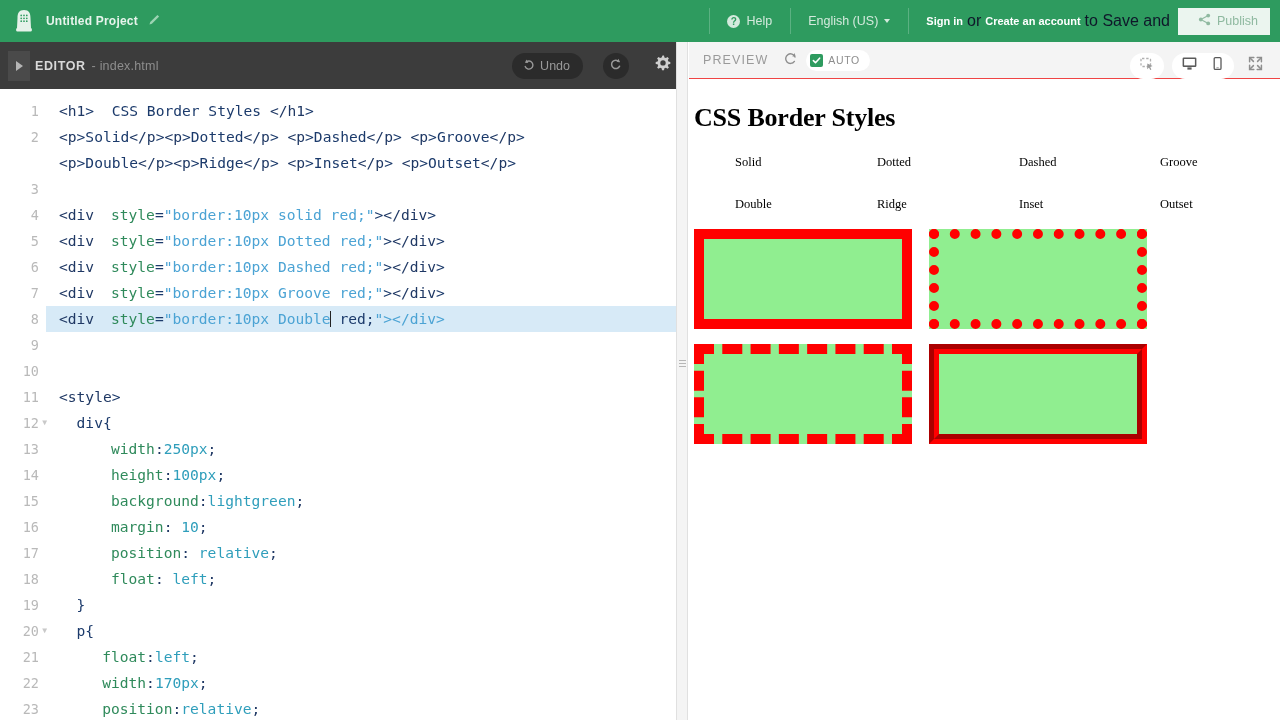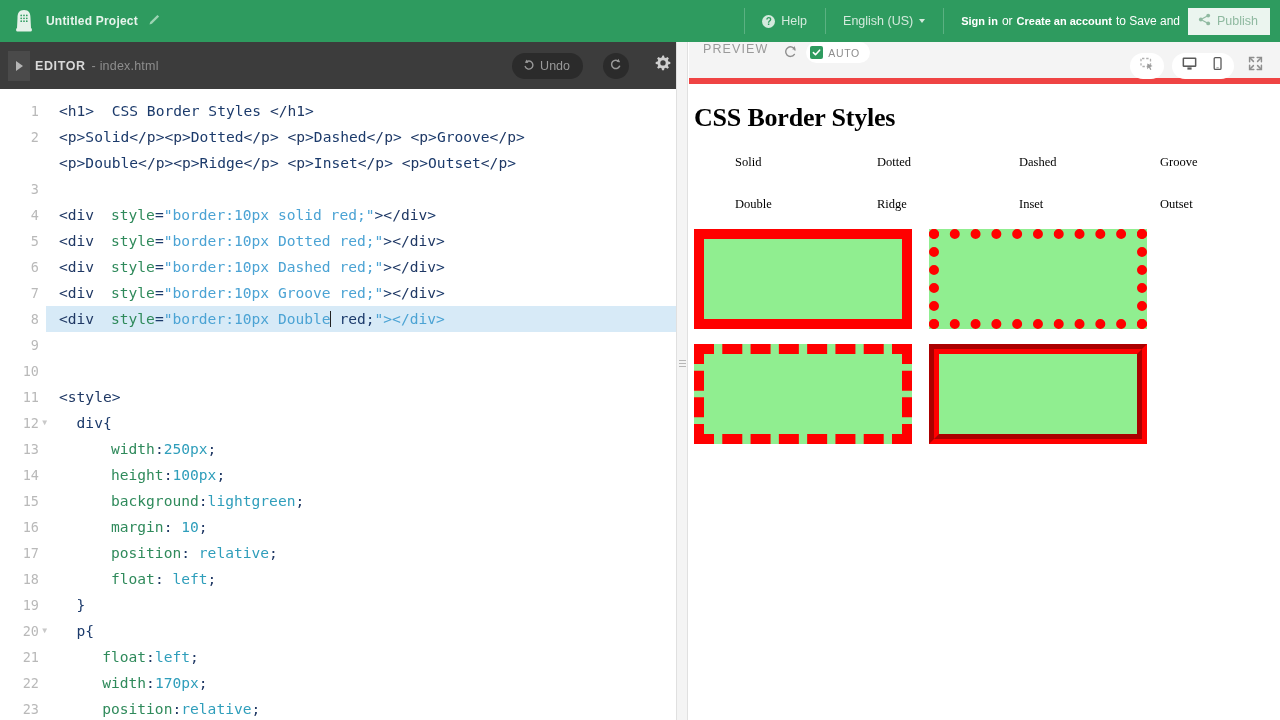--- a/index.html
+++ b/index.html
@@ -46,25 +46,25 @@
     text-align: center; margin-right: 6px; display: inline-block;
   }
   .caret-down {
     display: inline-block; margin-left: 6px;
     border-left: 3.5px solid transparent;
     border-right: 3.5px solid transparent;
     border-top: 4px solid #d4eadd;
   }
   .signin-cell { padding-right: 8px; gap: 4px; }
   .sg-strong { color: #ffffff; font-weight: bold; font-size: 11px; }
-  .sg-dim { color: #ffffff; font-size: 12px; }
+  .sg-dim { color: #0f172a; font-size: 16px; }
   .publish-btn {
     display: flex; align-items: center; gap: 6px;
     background: #ebf5ef; color: #8fb9a0;
-    height: 27px; padding: 0 12px 0 10px;
+    height: 27px; padding: 0 12px 0 20px;
     margin-right: 10px; font-size: 12.5px;
     border: none; cursor: pointer;
   }
   .share-icon { display: inline-block; }
 
   
   .editor-pane {
     position: absolute; left: 0; top: 42px;
     width: 688px; height: 678px; background: #fff;
   }
@@ -180,23 +180,23 @@
   .splitter-grip i {
     display: block; height: 1px; background: #b6b6b6; margin-bottom: 2px;
   }
 
   
   .preview-pane {
     position: absolute; left: 689px; top: 42px;
     width: 591px; height: 678px; background: #fff;
   }
   .preview-toolbar {
-    height: 42px; background: #f4f4f4;
-    border-bottom: 6px solid #ef4444;
-    display: flex; align-items: flex-start; position: relative;
+    height: 37px; background: #f4f4f4;
+    border-bottom: 1px solid #ef4444;
+    display: flex; align-items: center; position: relative;
   }
   .preview-label {
     margin-left: 14px; font-size: 12.5px;
     color: #9a9a9a; letter-spacing: 1.1px;
   }
   .refresh-btn {
     margin-left: 11px; width: 22px; height: 22px;
     display: flex; align-items: center; justify-content: center;
     cursor: pointer;
   }

